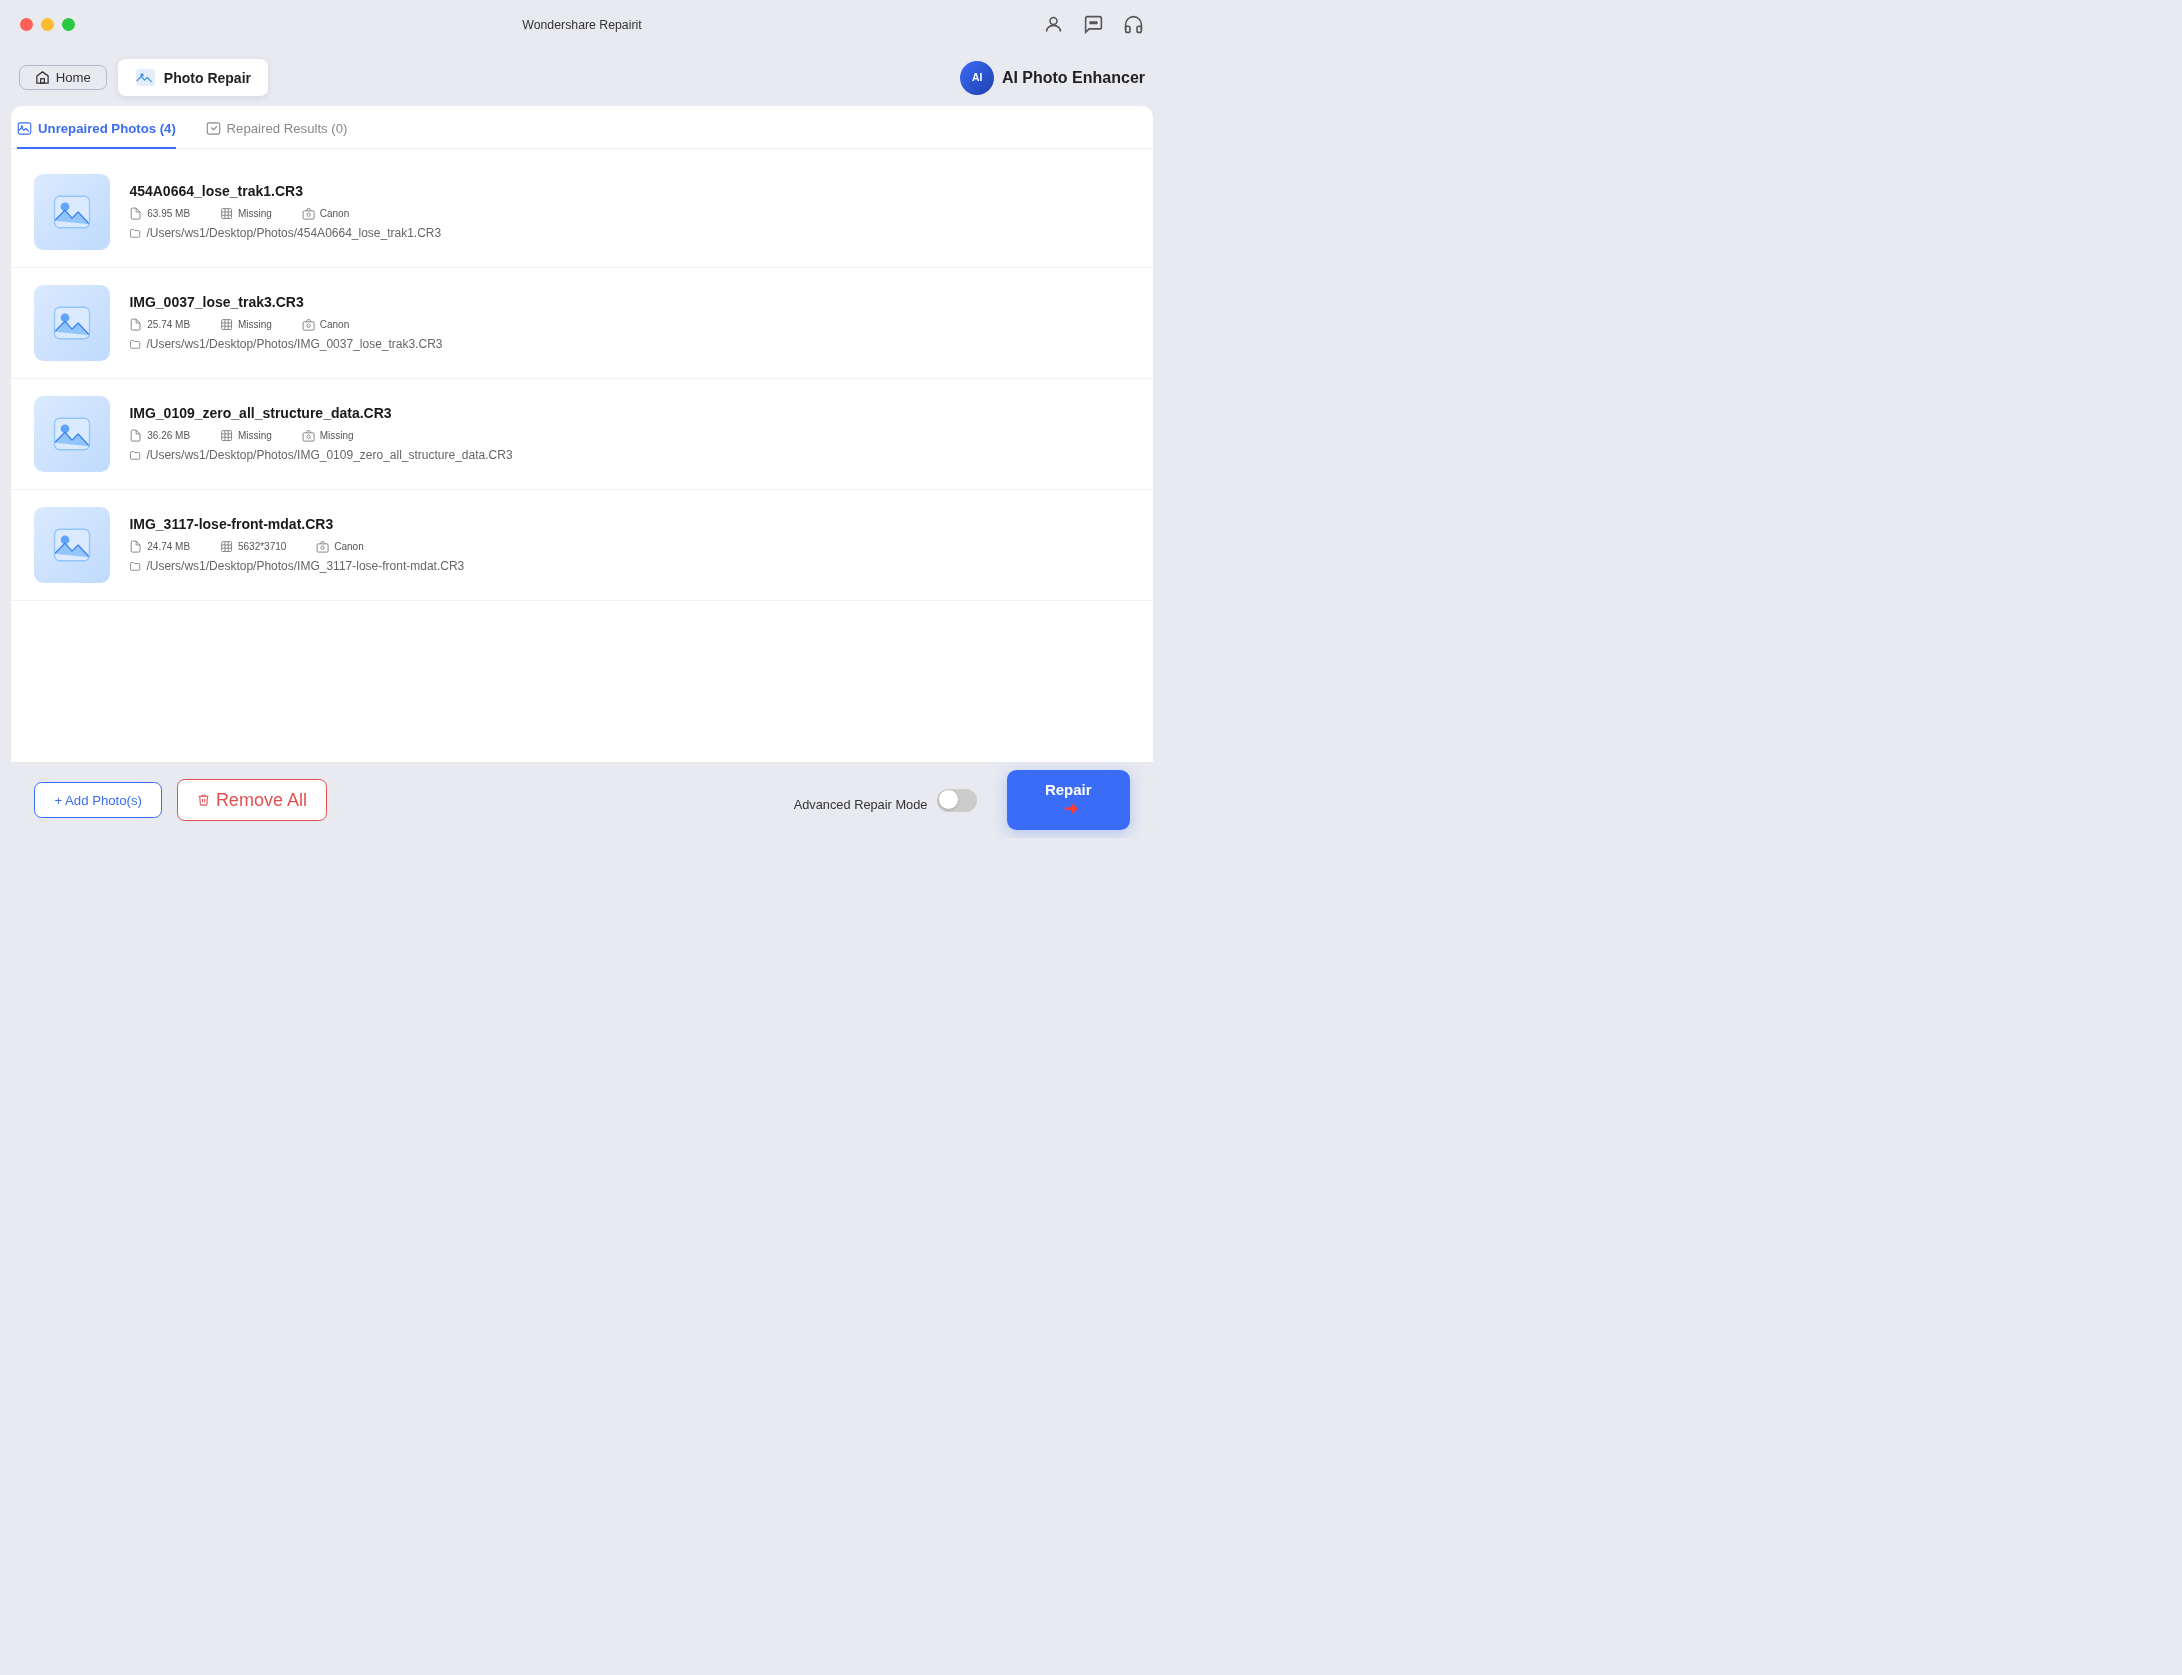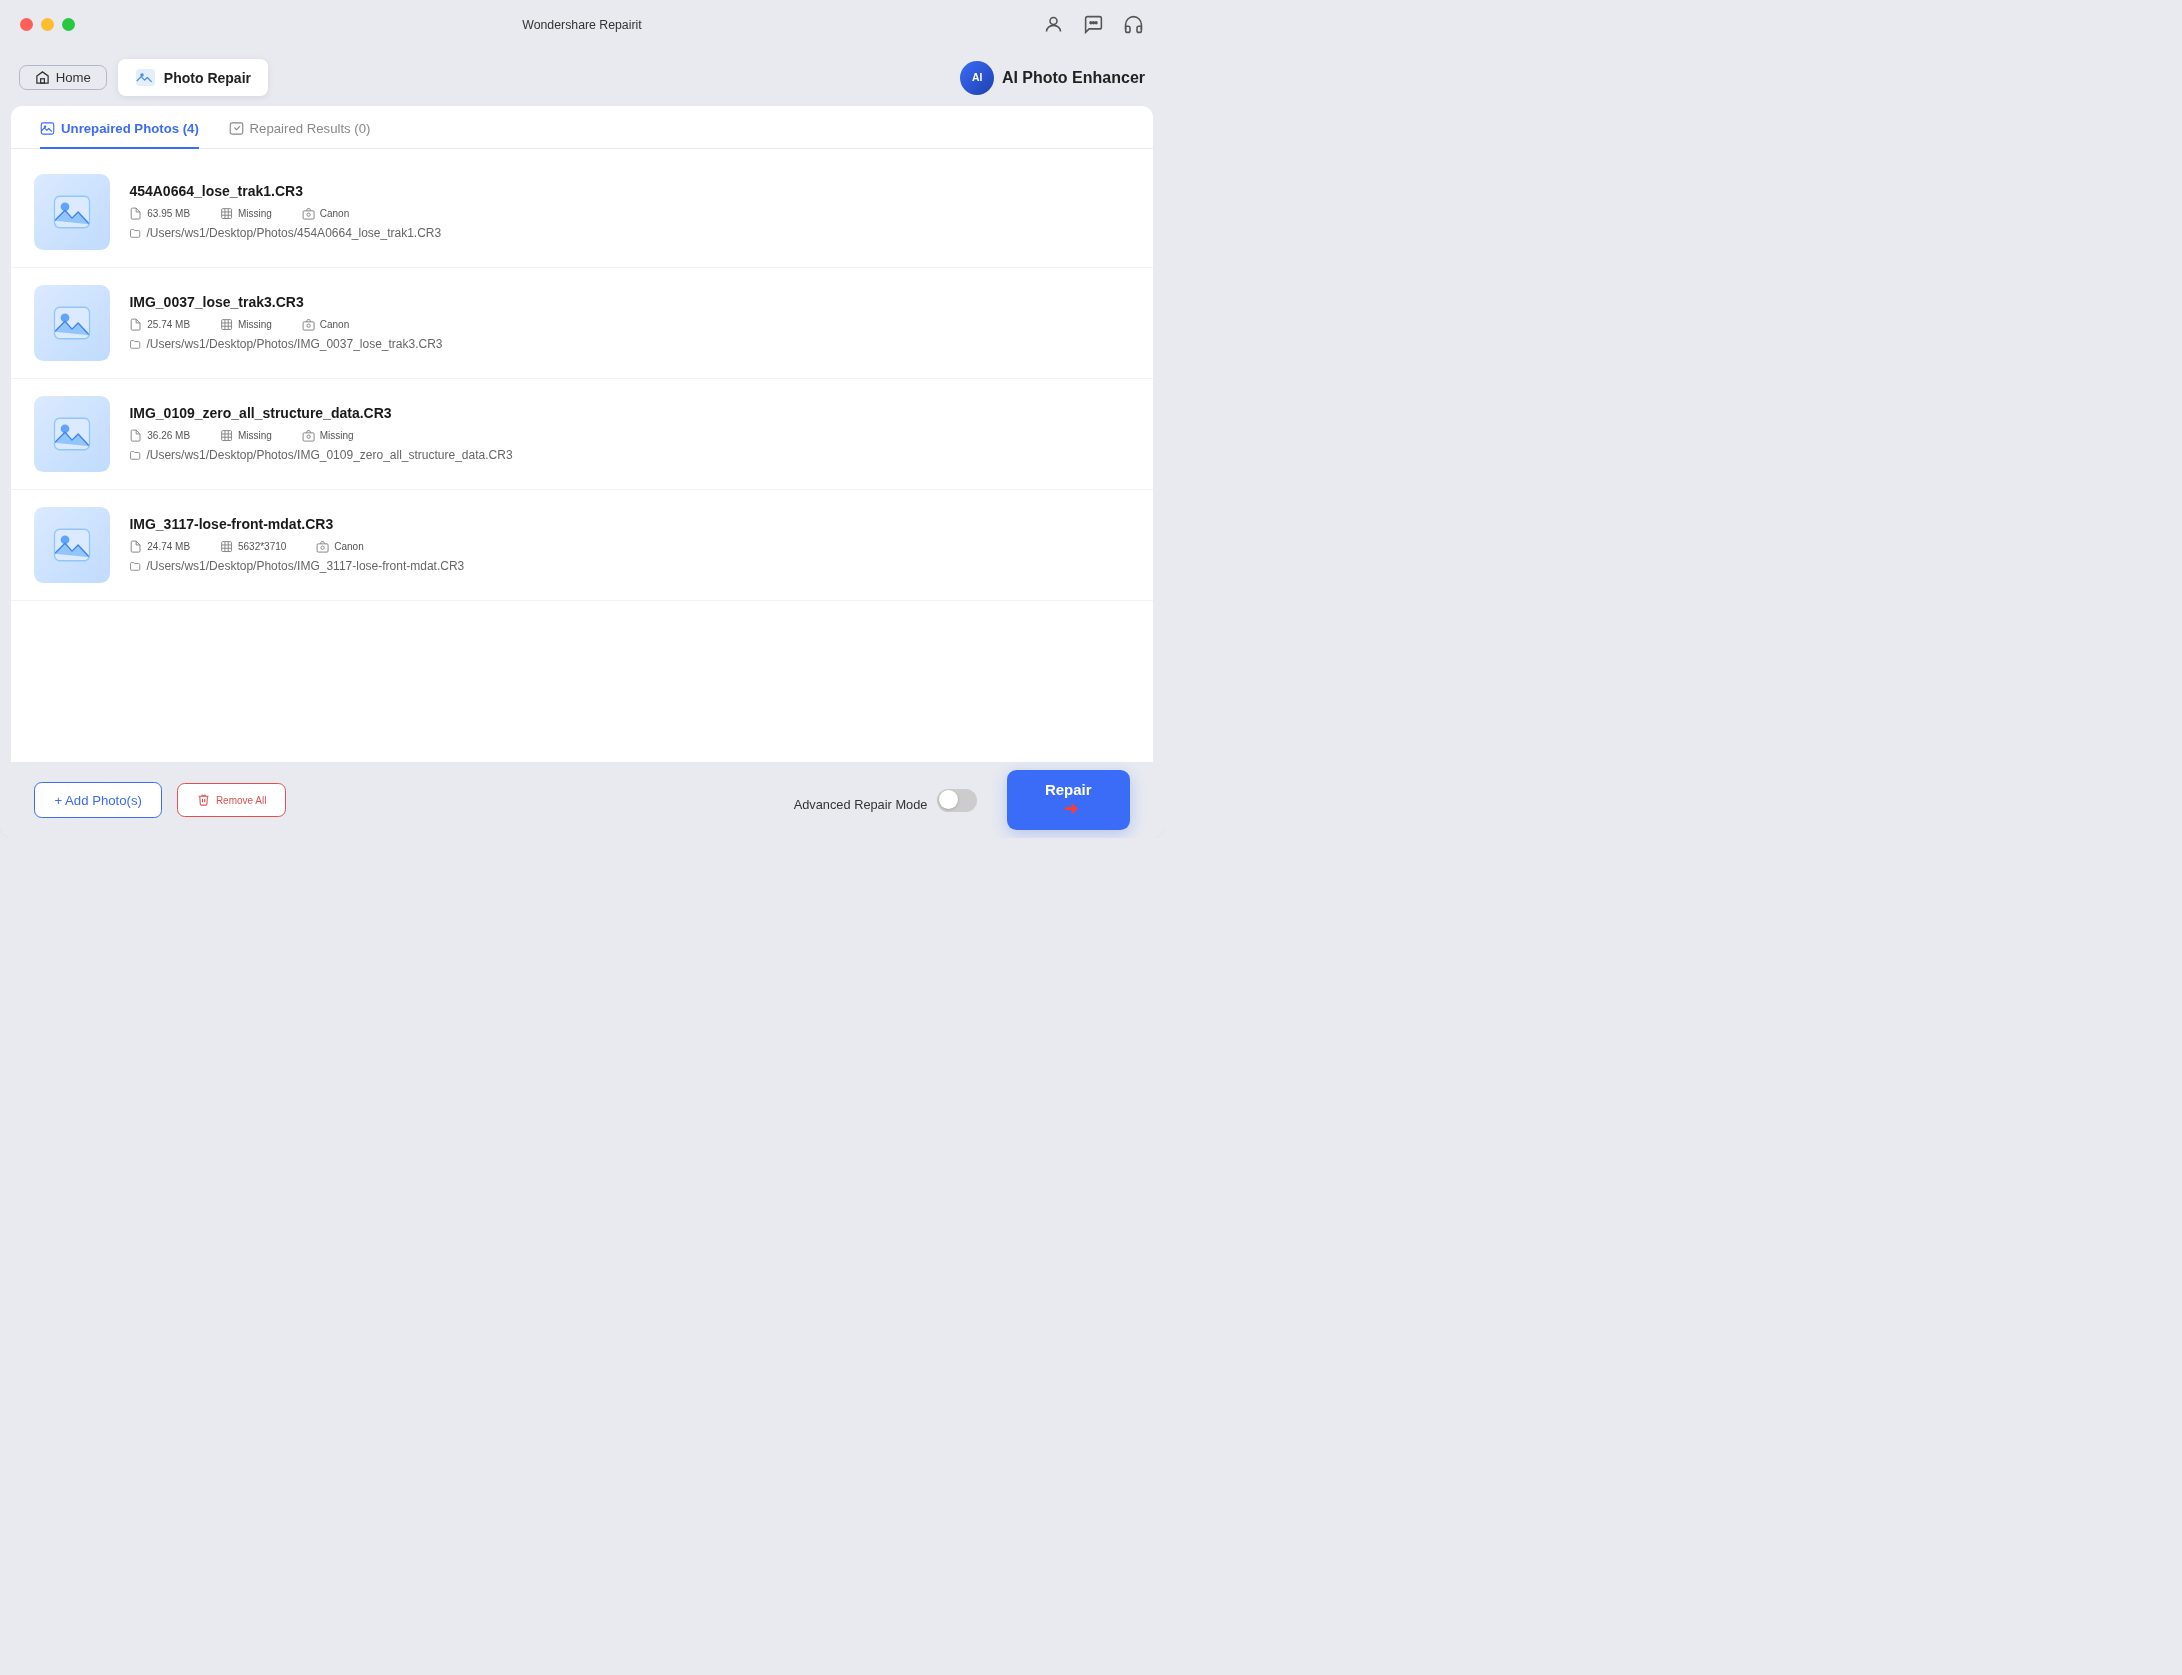--- a/index.html
+++ b/index.html
@@ -135,21 +135,21 @@
       margin: 0 11.4px 0 11.4px;
       border-radius: 11.4px 11.4px 0 0;
       overflow: hidden;
       display: flex;
       flex-direction: column;
     }
     
     .tabs-bar {
       display: flex;
       align-items: center;
-      padding: 15px 29px 0;
+      padding: 15px 6px 0;
       border-bottom: 1.4px solid #e8eaf0;
       gap: 30px;
     }
     .tab {
       display: flex;
       align-items: center;
       gap: 5.7px;
       padding-bottom: 11.4px;
       font-size: 13.2px;
       font-weight: 500;
@@ -254,21 +254,21 @@
       cursor: pointer;
     }
     .btn-remove {
       display: flex;
       align-items: center;
       gap: 5.7px;
       padding: 9.5px 19px;
       border: 1.4px solid #e05050;
       border-radius: 7.6px;
       background: white;
-      font-size: 10px;
+      font-size: 18px;
       font-weight: 500;
       color: #e05050;
       cursor: pointer;
     }
     .advanced-mode {
       margin-left: auto;
       display: flex;
       align-items: flex-end;
       gap: 9.5px;
       font-size: 12.8px;

